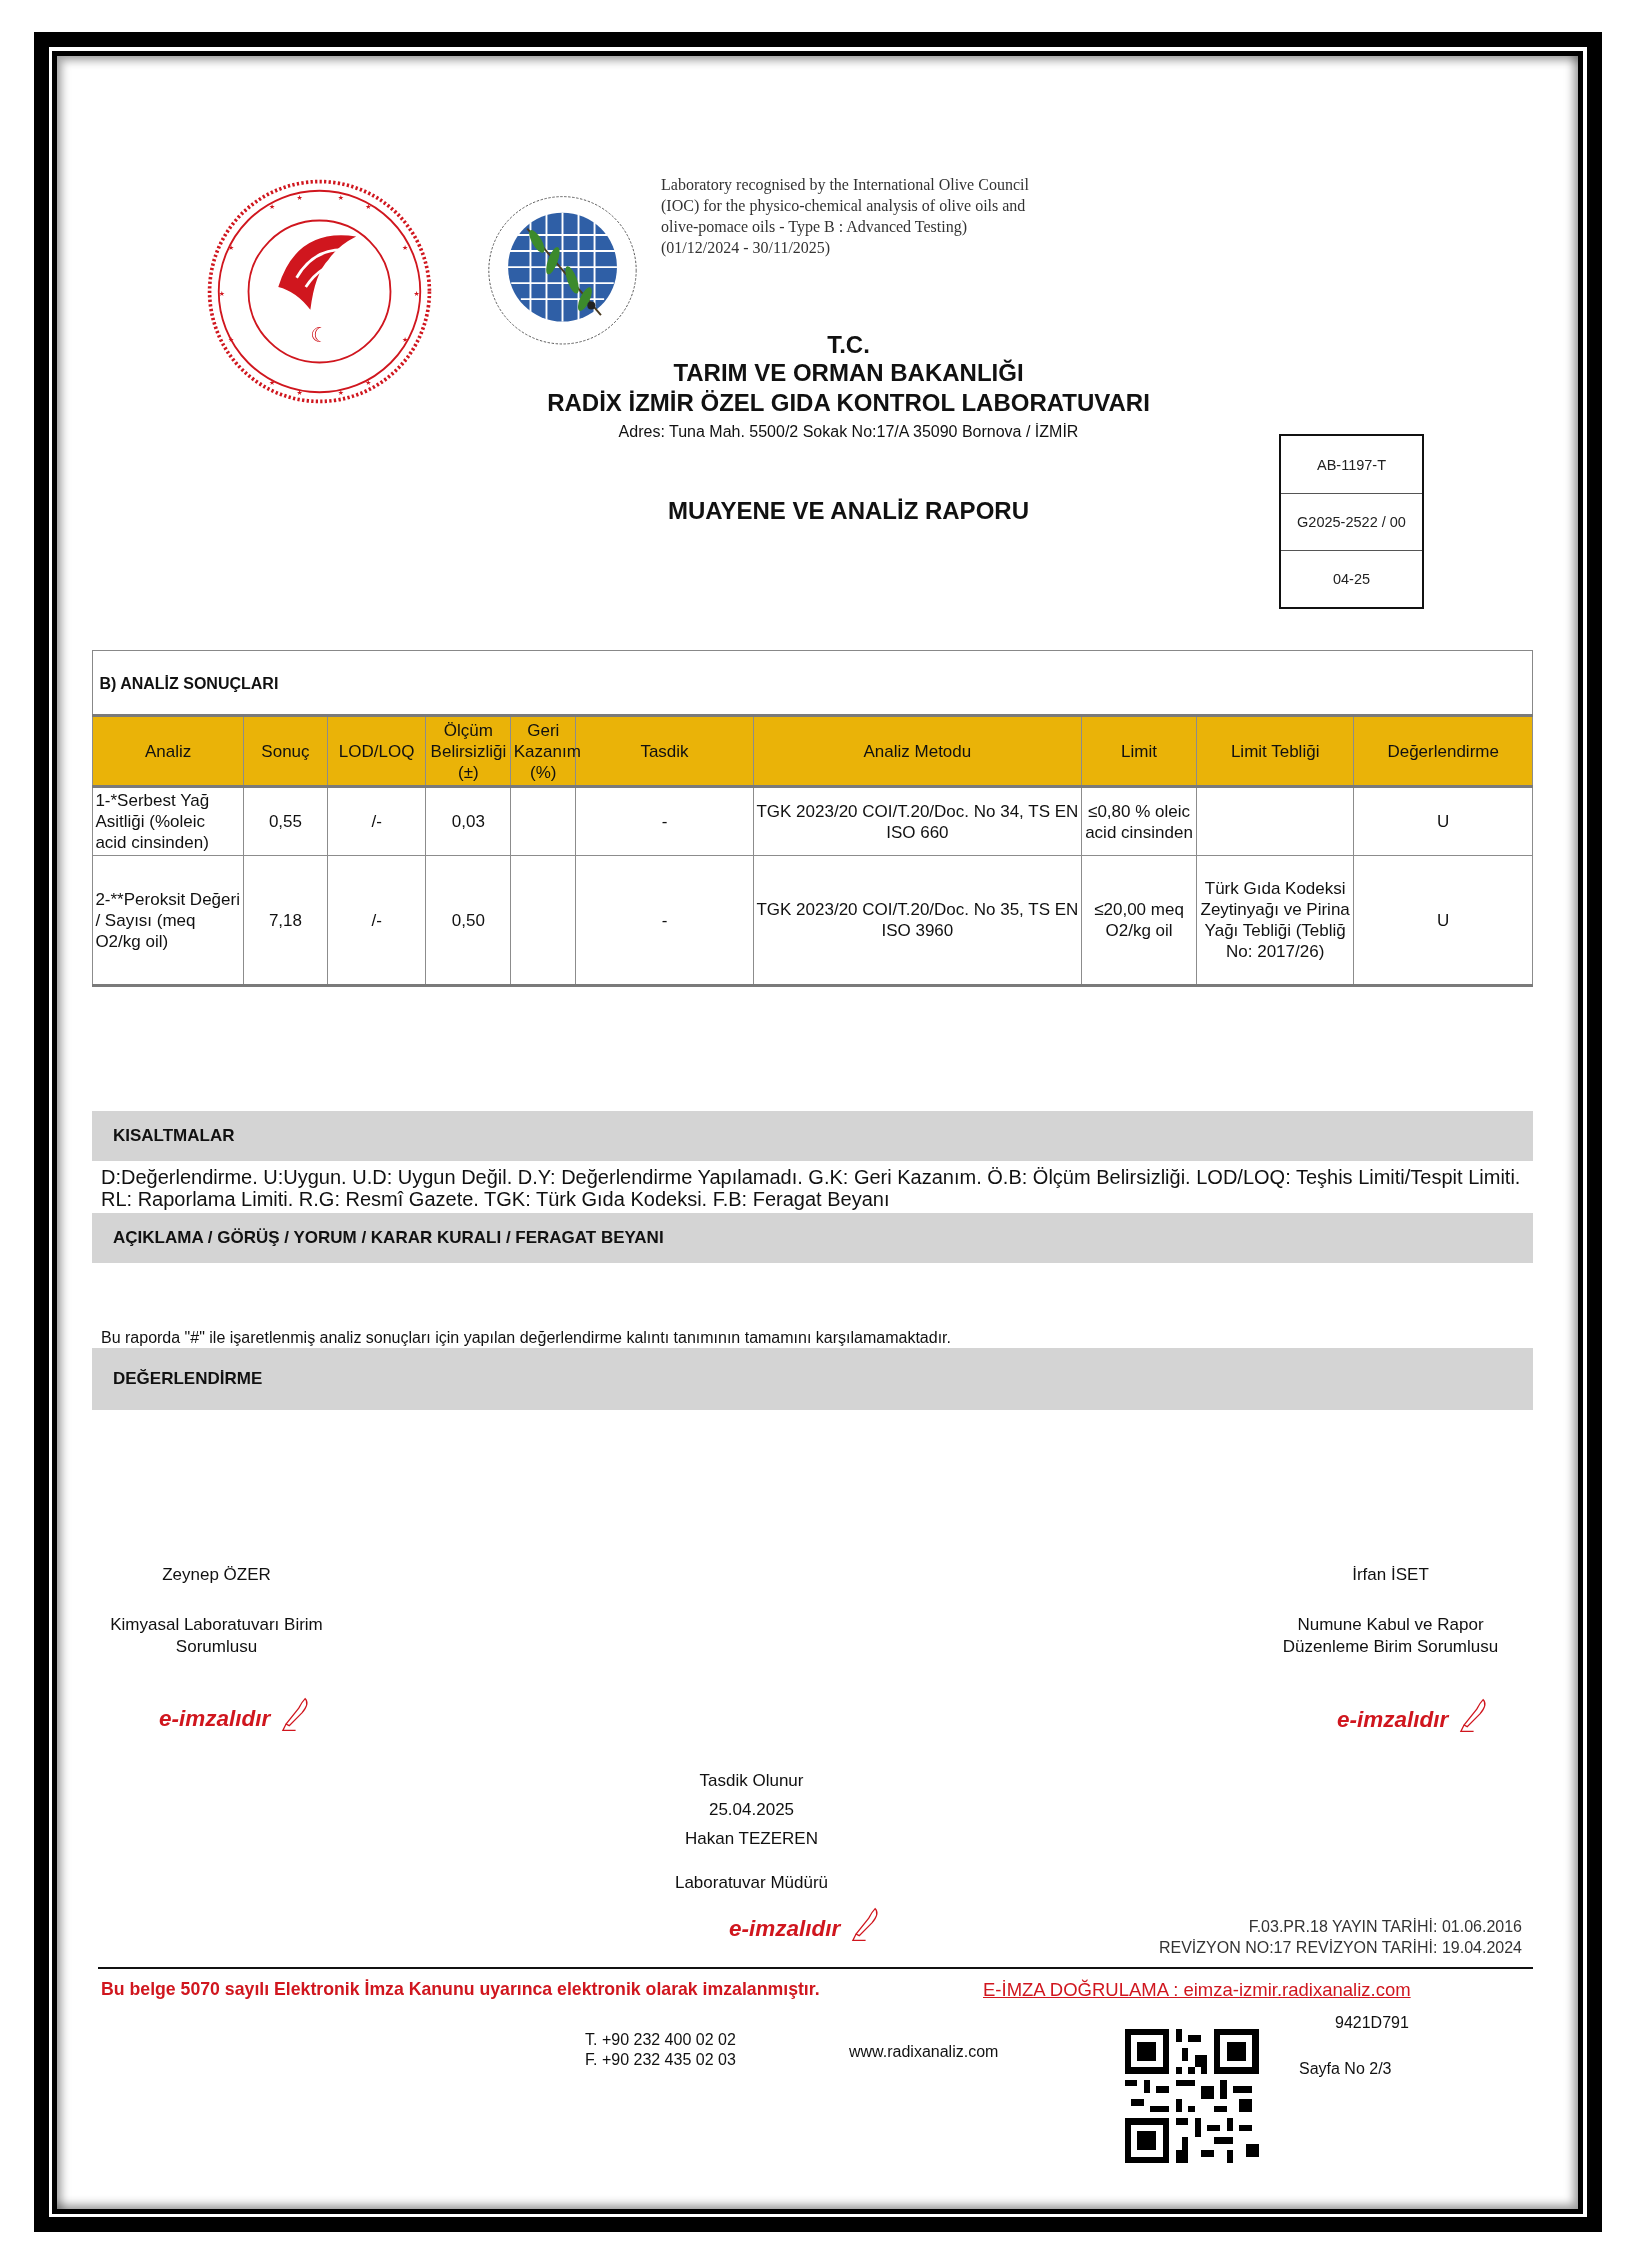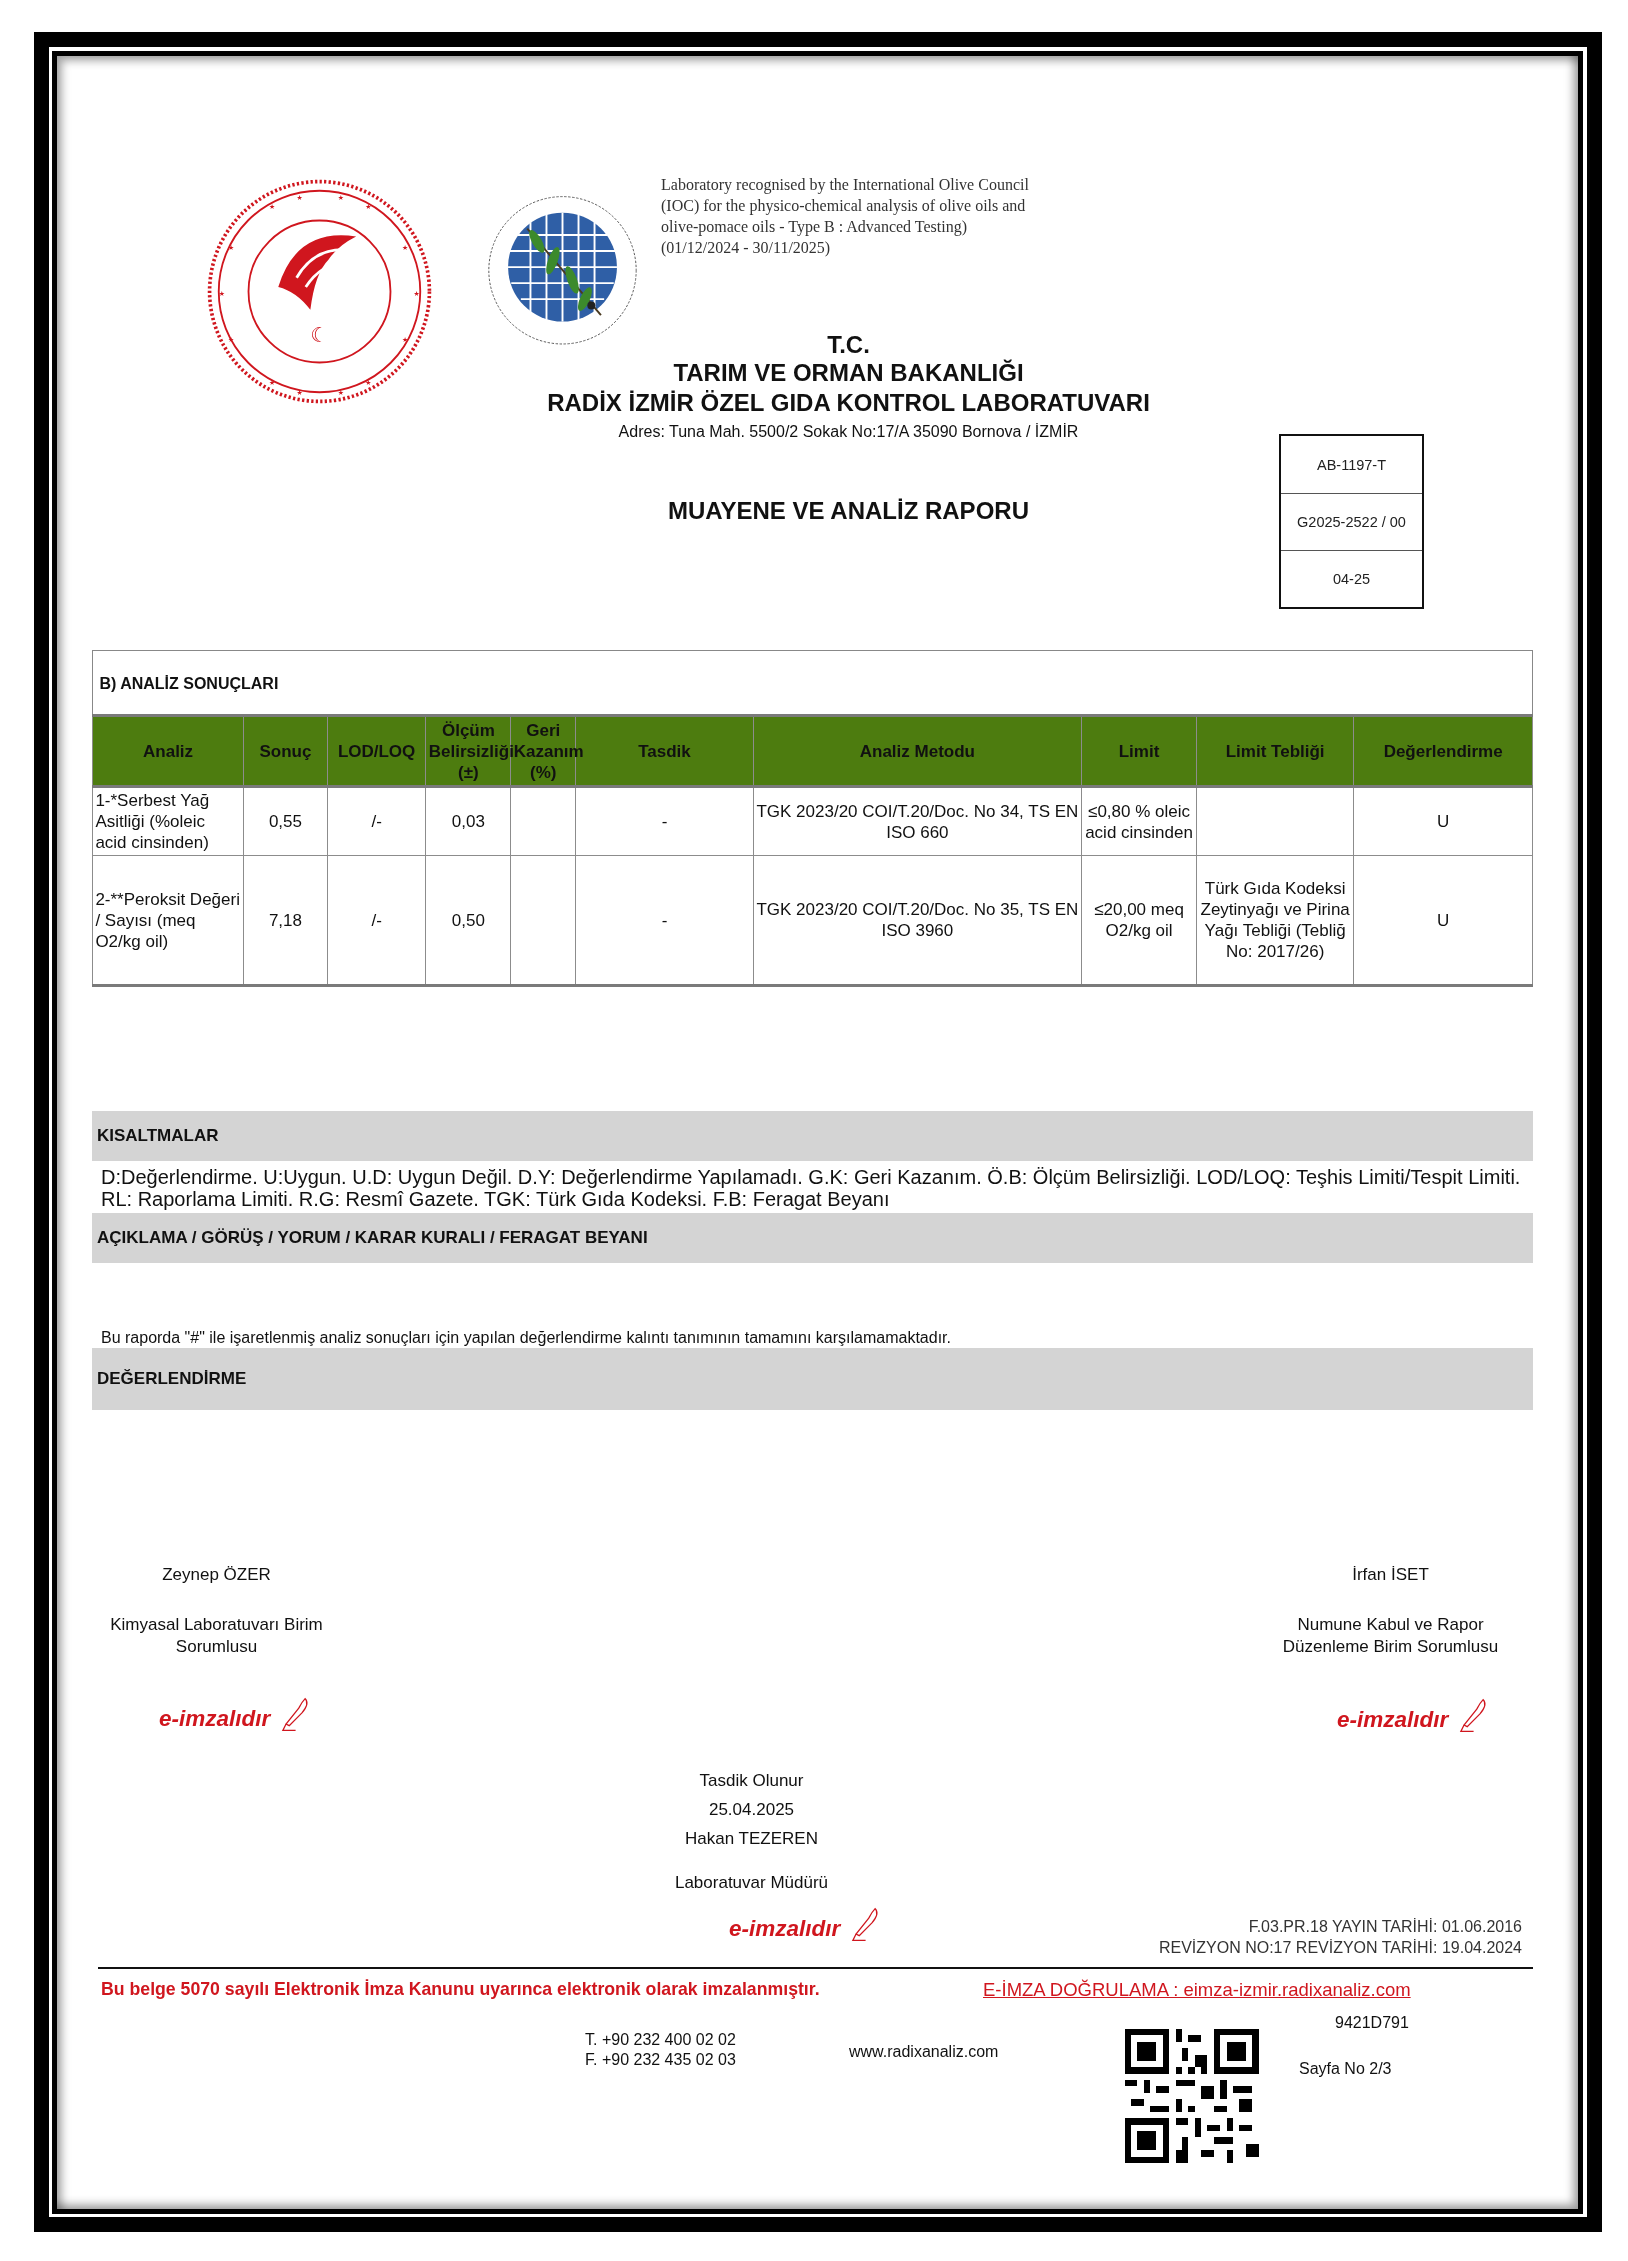--- a/index.html
+++ b/index.html
@@ -28,27 +28,27 @@
   .refbox { left: 1279px; top: 434px; width: 145px; border: 2.4px solid #111; }
   .refbox div { height: 57px; display: flex; align-items: center; justify-content: center; font-size: 14.5px; color: #222; }
   .refbox div + div { border-top: 1.6px solid #555; }
 
   
   .section { left: 92px; width: 1441px; }
   .sec-b { top: 650px; height: 66px; border: 1.6px solid #888; border-bottom: none; display: flex; align-items: center; padding-left: 6.4px; font-size: 16px; font-weight: bold; }
 
   table.res { position: absolute; left: 92px; top: 714px; width: 1441px; border-collapse: collapse; table-layout: fixed; font-size: 17px; }
   table.res th, table.res td { border: 1.6px solid #8c8c8c; text-align: center; vertical-align: middle; line-height: 21px; padding: 0 2.4px; }
-  table.res th { background: #4d7c0f; font-weight: bold; height: 71px; border-top: 3.2px solid #7a7a7a; border-bottom: 3.2px solid #7a7a7a; }
+  table.res th { background: #eab308; font-weight: normal; height: 71px; border-top: 3.2px solid #7a7a7a; border-bottom: 3.2px solid #7a7a7a; }
   table.res td.left { text-align: left; }
   tr.r1 td { height: 130px; }
   tr.r2 td { height: 69px; }
   tr.r3 td { height: 130px; border-bottom: 3.2px solid #7a7a7a; }
 
-  .bar { left: 92px; width: 1441px; background: #d4d4d4; display: flex; align-items: center; padding-left: 5px; font-size: 17px; font-weight: bold; }
+  .bar { left: 92px; width: 1441px; background: #d4d4d4; display: flex; align-items: center; padding-left: 21px; font-size: 17px; font-weight: bold; }
   .kis-bar { top: 1111px; height: 50px; }
   .kis-text { left: 101px; top: 1166px; width: 1431px; font-size: 20px; line-height: 22px; }
   .aci-bar { top: 1213px; height: 50px; }
   .note { left: 101px; top: 1329px; font-size: 16px; }
   .deg-bar { top: 1348px; height: 62px; }
 
   
   .sig { text-align: center; font-size: 17px; line-height: 22px; }
   .sig-left { left: 96px; top: 1564px; width: 241px; }
   .sig-right { left: 1254px; top: 1564px; width: 273px; }

